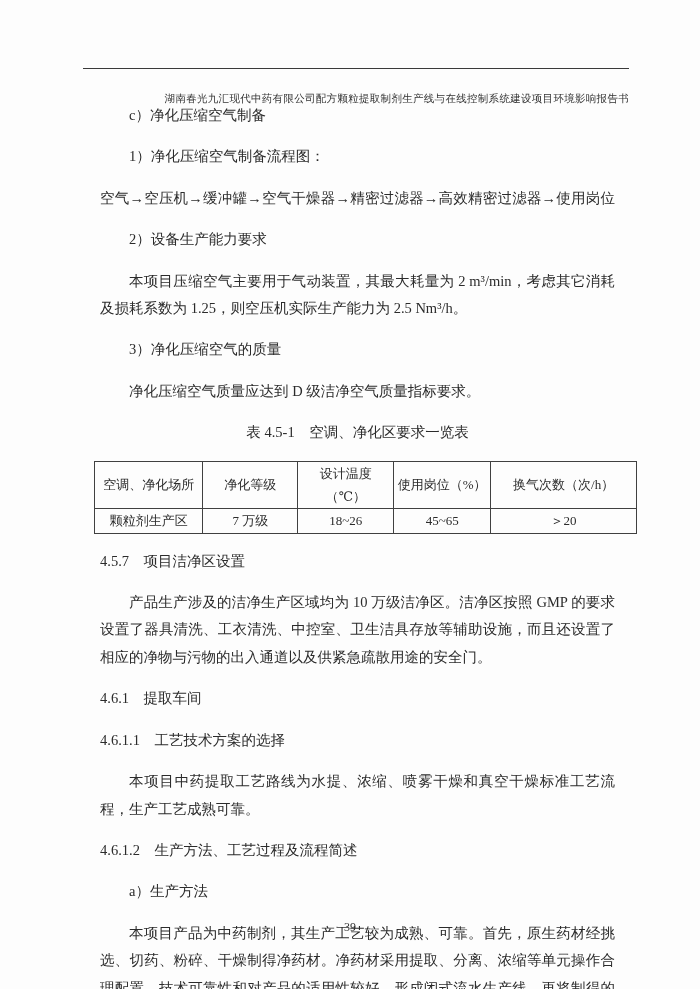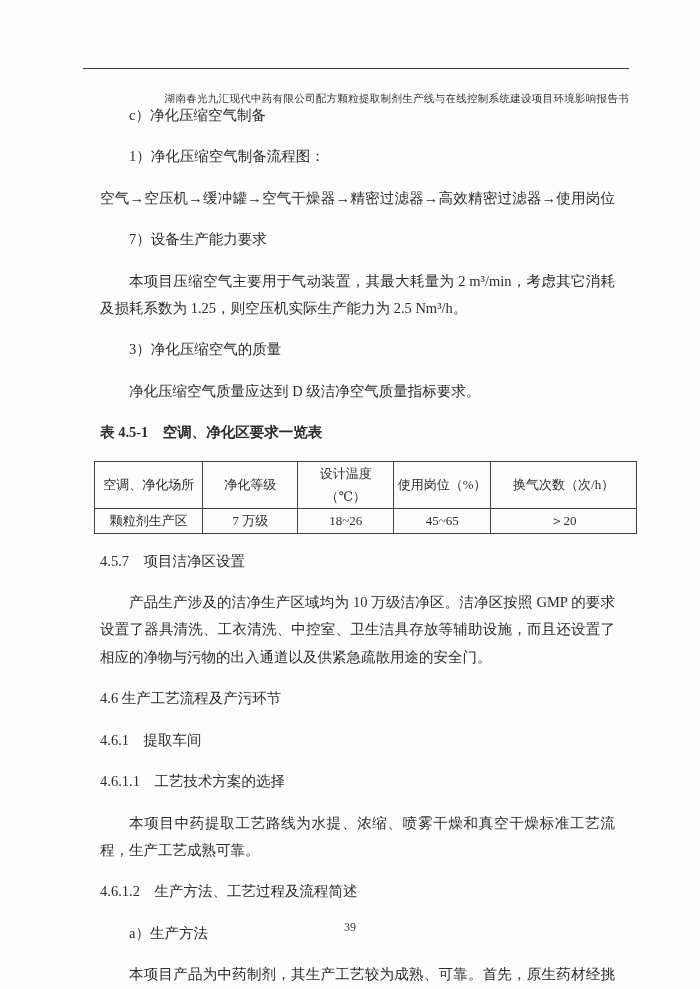--- a/index.html
+++ b/index.html
@@ -27,21 +27,21 @@
   .content {
     position:absolute; top:88px; left:86px; width:543px;
     font-size:14.5px;
     line-height:27.4px;
   }
   .content p { margin:14px; }
   .para    { text-indent:2em; text-align:justify; }
   .subhead { text-indent:2em; }
   .heading { text-indent:0; }
   .flow    { text-align:justify; text-align-last:justify; }
-  .table-title { text-align:left; font-weight:bold; text-indent:0; }
+  .table-title { text-align:center; font-weight:normal; text-indent:0; }
   table.req-table {
     width:100%;
     border-collapse:collapse;
     margin:2px 0 9px 8px;
     font-size:13px;
     line-height:23px;
     border:1.5px solid #404040;
   }
   table.req-table th, table.req-table td {
     border:1px solid #404040;
@@ -63,21 +63,21 @@
 
 <div class="page">
 
   <div class="page-header">湖南春光九汇现代中药有限公司配方颗粒提取制剂生产线与在线控制系统建设项目环境影响报告书</div>
   <div class="header-rule"></div>
 
   <div class="content">
     <p class="subhead">c）净化压缩空气制备</p>
     <p class="subhead">1）净化压缩空气制备流程图：</p>
     <p class="flow">空气→空压机→缓冲罐→空气干燥器→精密过滤器→高效精密过滤器→使用岗位</p>
-    <p class="subhead">7）设备生产能力要求</p>
+    <p class="subhead">2）设备生产能力要求</p>
     <p class="para">本项目压缩空气主要用于气动装置，其最大耗量为 2 m³/min，考虑其它消耗及损耗系数为 1.25，则空压机实际生产能力为 2.5 Nm³/h。</p>
     <p class="subhead">3）净化压缩空气的质量</p>
     <p class="para">净化压缩空气质量应达到 D 级洁净空气质量指标要求。</p>
 
     <p class="table-title">表 4.5-1　空调、净化区要求一览表</p>
     <table class="req-table">
       <colgroup>
         <col style="width:20%">
           <col style="width:17.5%">
           <col style="width:17.7%">
@@ -99,21 +99,20 @@
           <td>7 万级</td>
           <td>18~26</td>
           <td>45~65</td>
           <td>＞20</td>
         </tr>
       </tbody>
     </table>
 
     <p class="heading">4.5.7　项目洁净区设置</p>
     <p class="para">产品生产涉及的洁净生产区域均为 10 万级洁净区。洁净区按照 GMP 的要求设置了器具清洗、工衣清洗、中控室、卫生洁具存放等辅助设施，而且还设置了相应的净物与污物的出入通道以及供紧急疏散用途的安全门。</p>
-    <p class="heading">4.6 生产工艺流程及产污环节</p>
     <p class="heading">4.6.1　提取车间</p>
     <p class="heading">4.6.1.1　工艺技术方案的选择</p>
     <p class="para">本项目中药提取工艺路线为水提、浓缩、喷雾干燥和真空干燥标准工艺流程，生产工艺成熟可靠。</p>
     <p class="heading">4.6.1.2　生产方法、工艺过程及流程简述</p>
     <p class="subhead">a）生产方法</p>
     <p class="para">本项目产品为中药制剂，其生产工艺较为成熟、可靠。首先，原生药材经挑选、切药、粉碎、干燥制得净药材。净药材采用提取、分离、浓缩等单元操作合理配置，技术可靠性和对产品的适用性较好，形成闭式流水生产线，再将制得的浸膏干粉送固体制剂</p>
   </div>
 
   <div class="page-number">39</div>
 

